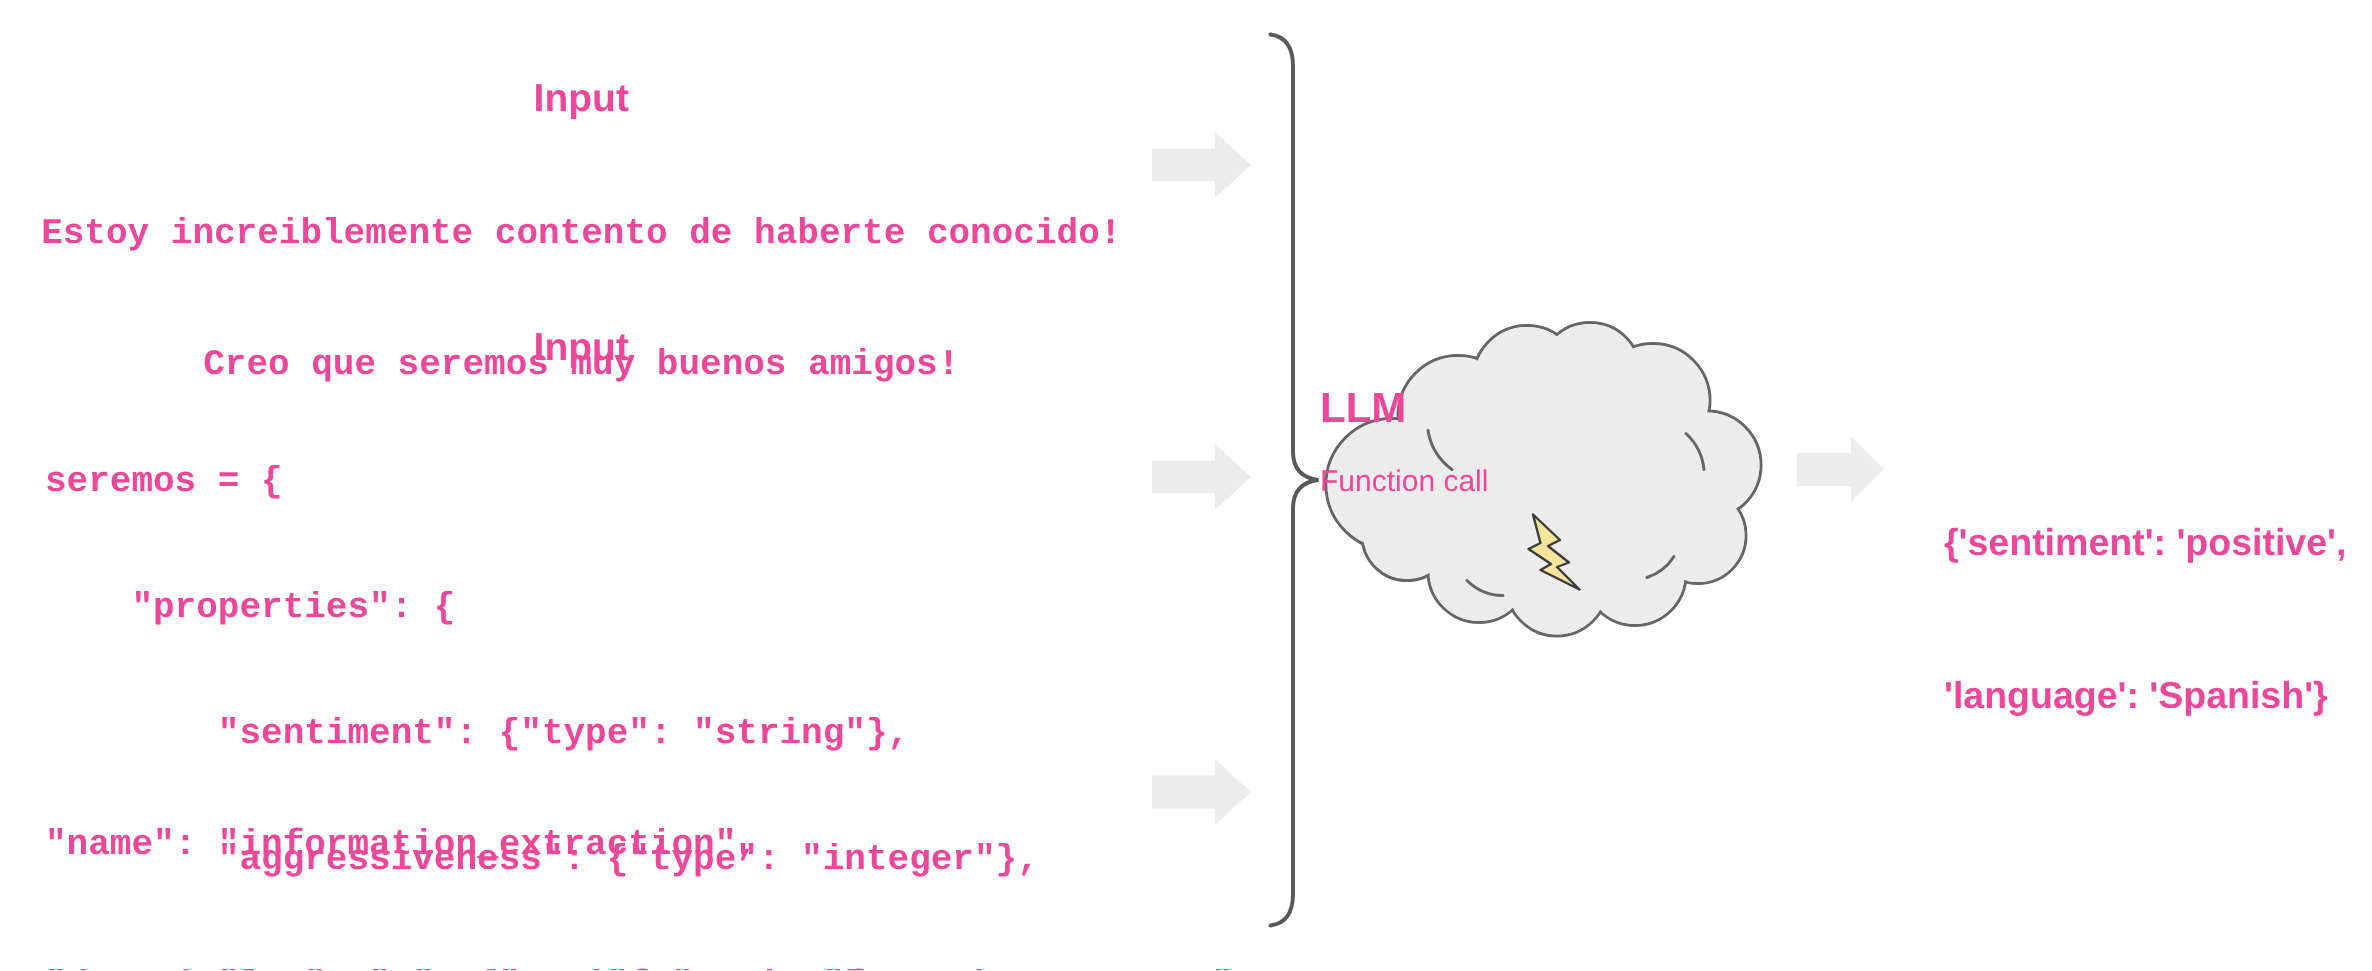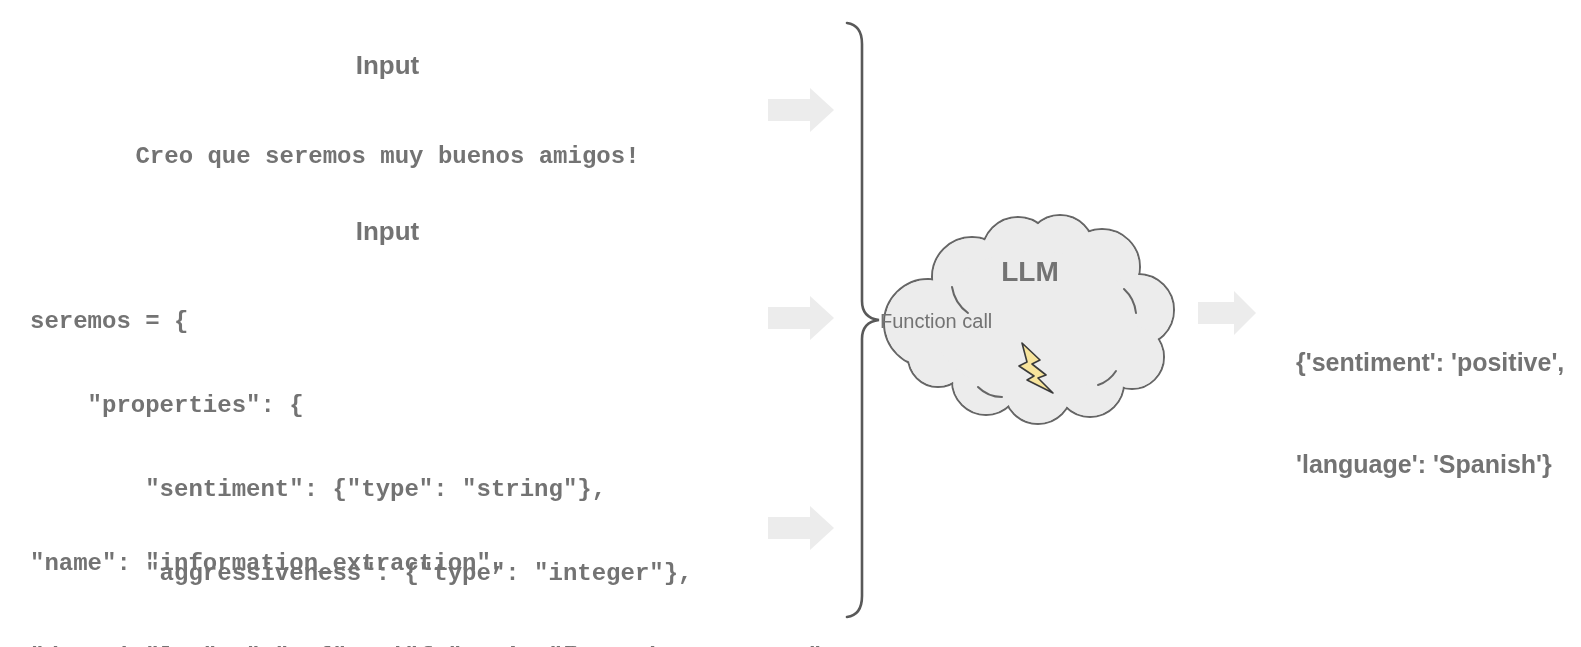--- a/index.html
+++ b/index.html
@@ -3,21 +3,21 @@
 <meta charset="utf-8">
 <style>
   html, body { margin: 0; padding: 0; background: #ffffff; }
   #canvas {
     position: relative;
     width: 1581px;
     height: 647px;
     background: #ffffff;
     overflow: hidden;
     font-family: "Liberation Sans", sans-serif;
-    color: #737373;
+    color: #ec4899;
   }
   .abs { position: absolute; }
   .section-title {
     left: 0; top: 0;
     width: 775px;
     text-align: center;
     font-size: 26px;
     font-weight: bold;
     font-family: "Liberation Sans", sans-serif;
   }
@@ -34,21 +34,20 @@
   .code-block {
     font-family: "Liberation Mono", "DejaVu Sans Mono", monospace;
     font-weight: bold;
     font-size: 24px;
     line-height: 28px;
     white-space: pre;
   }
   .code-block .gap-line { margin-bottom: 10px; }
   .cloud-label-title {
     left: 880px; width: 300px;
-    text-align: center;
     font-size: 28px;
     font-weight: bold;
   }
   .cloud-label-sub {
     left: 880px; width: 300px;
     text-align: left;
     font-size: 20px;
     font-weight: normal;
   }
   .output-text {
@@ -59,20 +58,21 @@
   }
   svg { display: block; }
 </style>
 </head>
 <body>
 
 <div id="canvas">
 
   <div class="abs section-title" style="top:50px;">Input</div>
   <div class="abs mono-center" style="top:84px;">
+    <div>Estoy increiblemente contento de haberte conocido!</div>
     <div>Creo que seremos muy buenos amigos!</div>
   </div>
 
   <div class="abs section-title" style="top:216px;">Input</div>
   <div class="abs code-block" style="left:30px; top:252px;">
     <div>seremos = {</div>
     <div>    "properties": {</div>
     <div>        "sentiment": {"type": "string"},</div>
     <div>        "aggressiveness": {"type": "integer"},</div>
     <div>        "language": {"type": "string"},</div>

